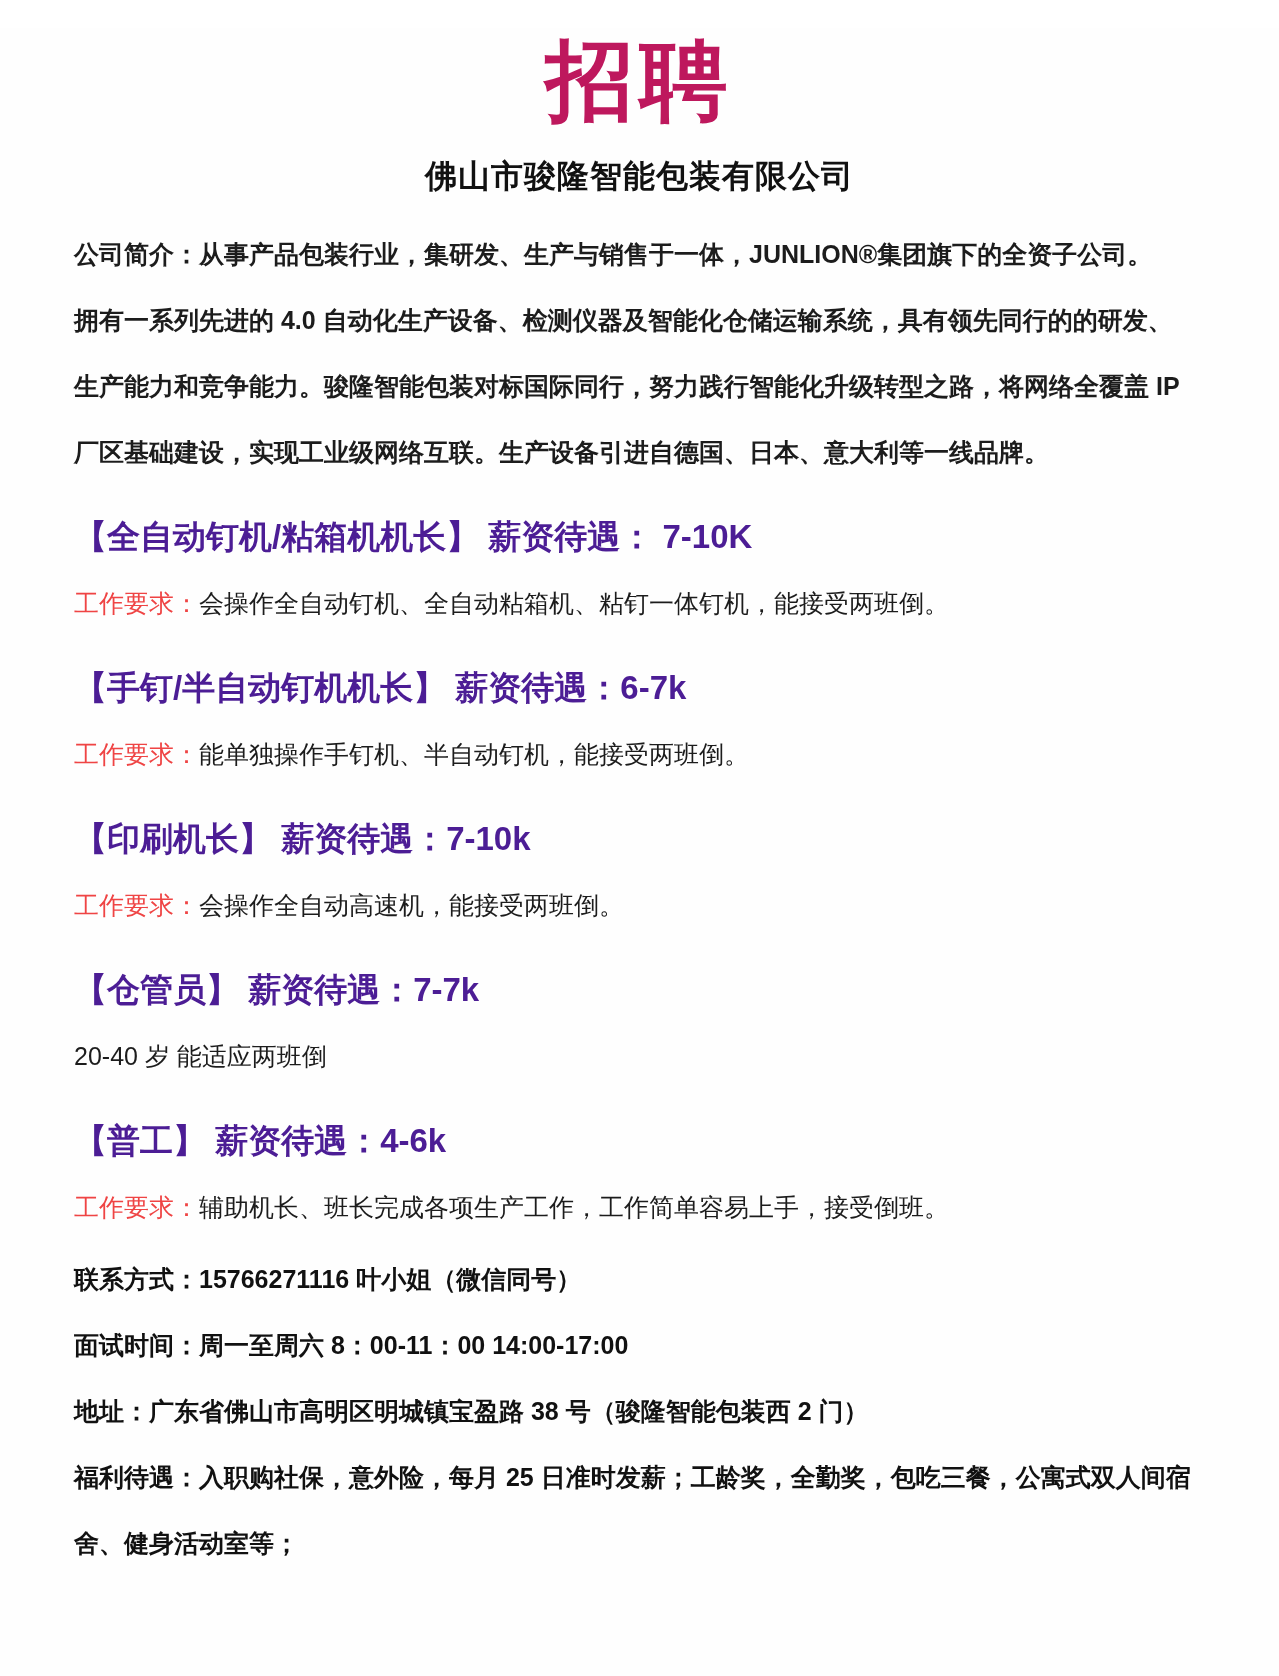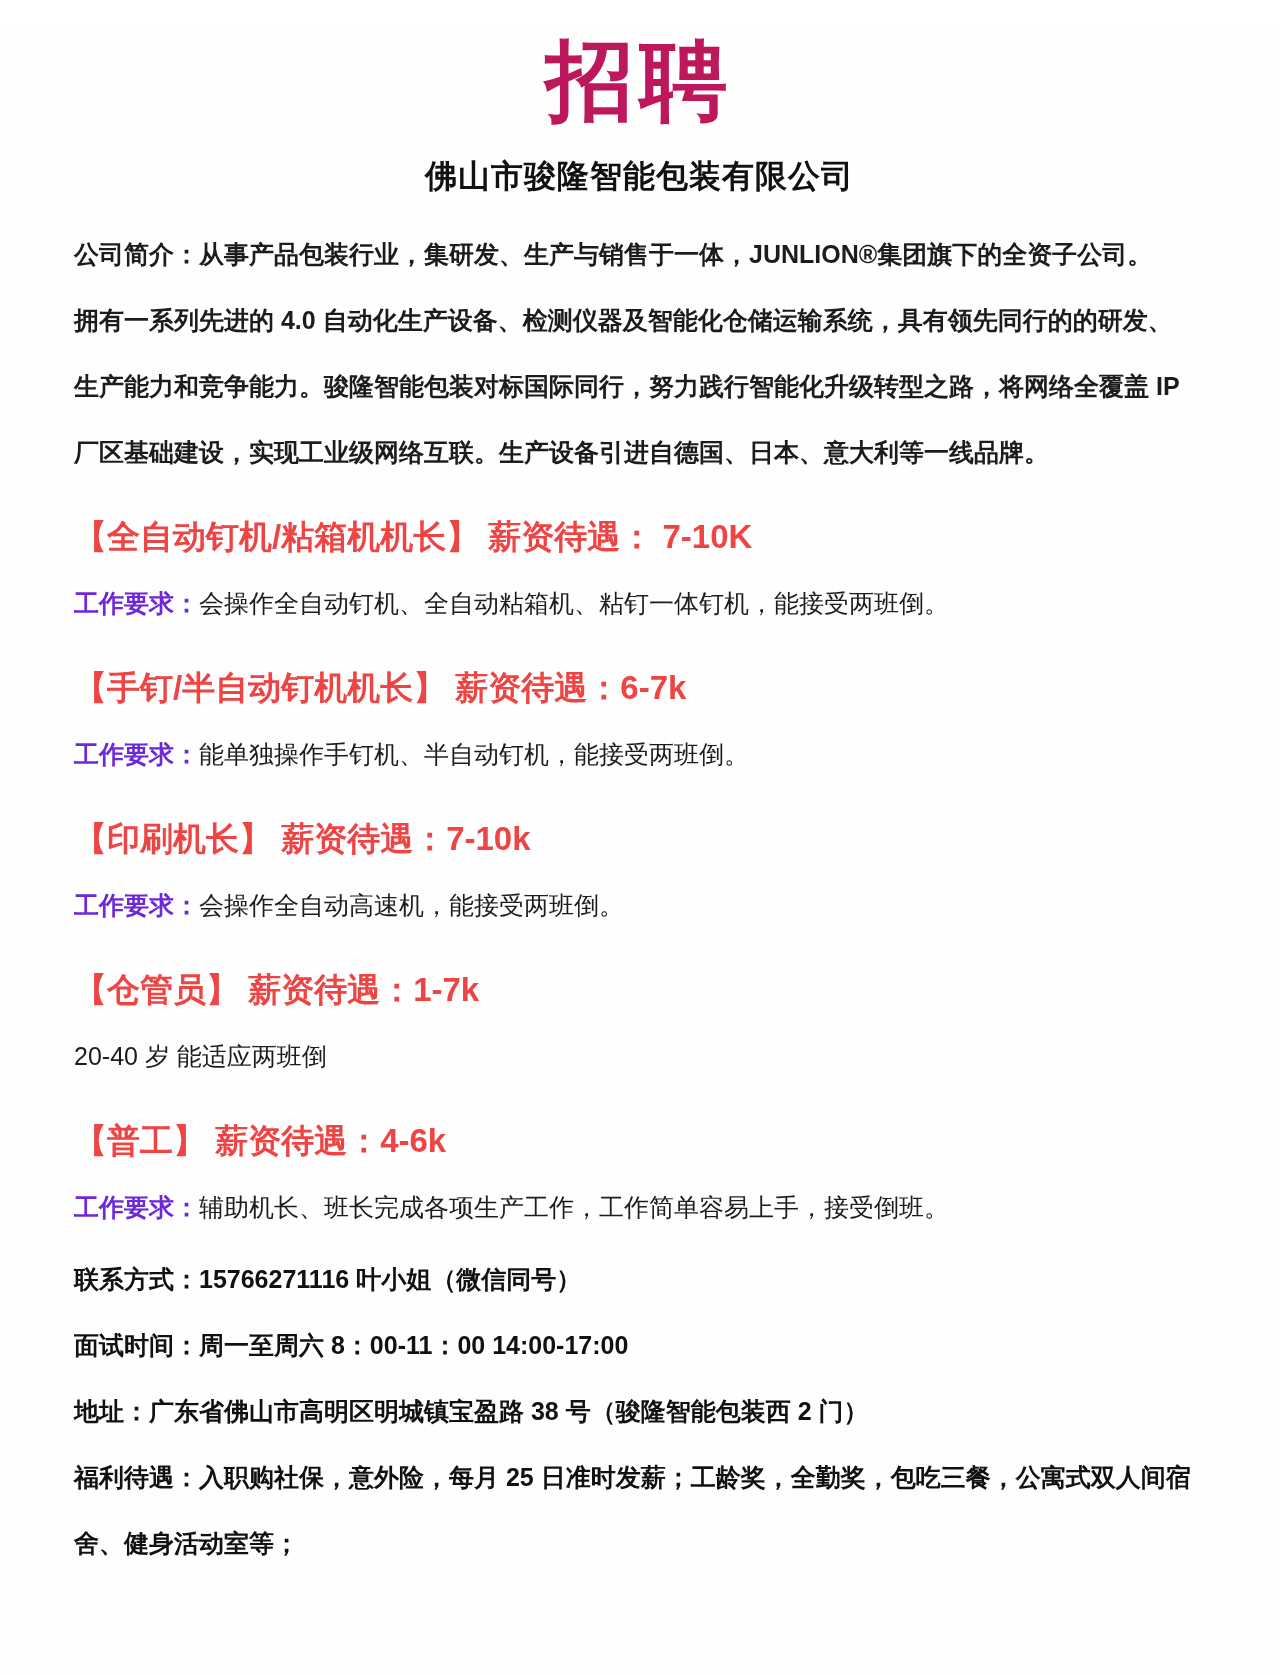--- a/index.html
+++ b/index.html
@@ -46,31 +46,31 @@
     white-space: nowrap;
     font-weight: 700;
     color: #1c1c1c;
   }
   .job-heading {
     margin-top: 19px;
     font-size: 33px;
     font-weight: 800;
     line-height: 66px;
     white-space: nowrap;
-    color: #ef4444;
+    color: #4c1d95;
   }
   .req-line, .extra-line {
     font-size: 25px;
     line-height: 66px;
     white-space: nowrap;
     color: #1c1c1c;
   }
   .req-label {
-    font-weight: 700;
-    color: #6d28d9;
+    font-weight: 400;
+    color: #ef4444;
   }
   .footer-block {
     margin-top: 6px;
   }
   .footer-line {
     font-size: 25px;
     line-height: 66px;
     font-weight: 800;
     color: #111;
   }
@@ -112,21 +112,21 @@
   </section>
 
   <section class="job">
     <div class="job-heading">【印刷机长】  薪资待遇：7-10k</div>
     <div class="req-line">
       <span class="req-label">工作要求：</span><span>会操作全自动高速机，能接受两班倒。</span>
     </div>
   </section>
 
   <section class="job">
-    <div class="job-heading">【仓管员】  薪资待遇：1-7k</div>
+    <div class="job-heading">【仓管员】  薪资待遇：7-7k</div>
     <div class="extra-line">20-40 岁 能适应两班倒</div>
   </section>
 
   <section class="job">
     <div class="job-heading">【普工】  薪资待遇：4-6k</div>
     <div class="req-line">
       <span class="req-label">工作要求：</span><span>辅助机长、班长完成各项生产工作，工作简单容易上手，接受倒班。</span>
     </div>
   </section>
 

